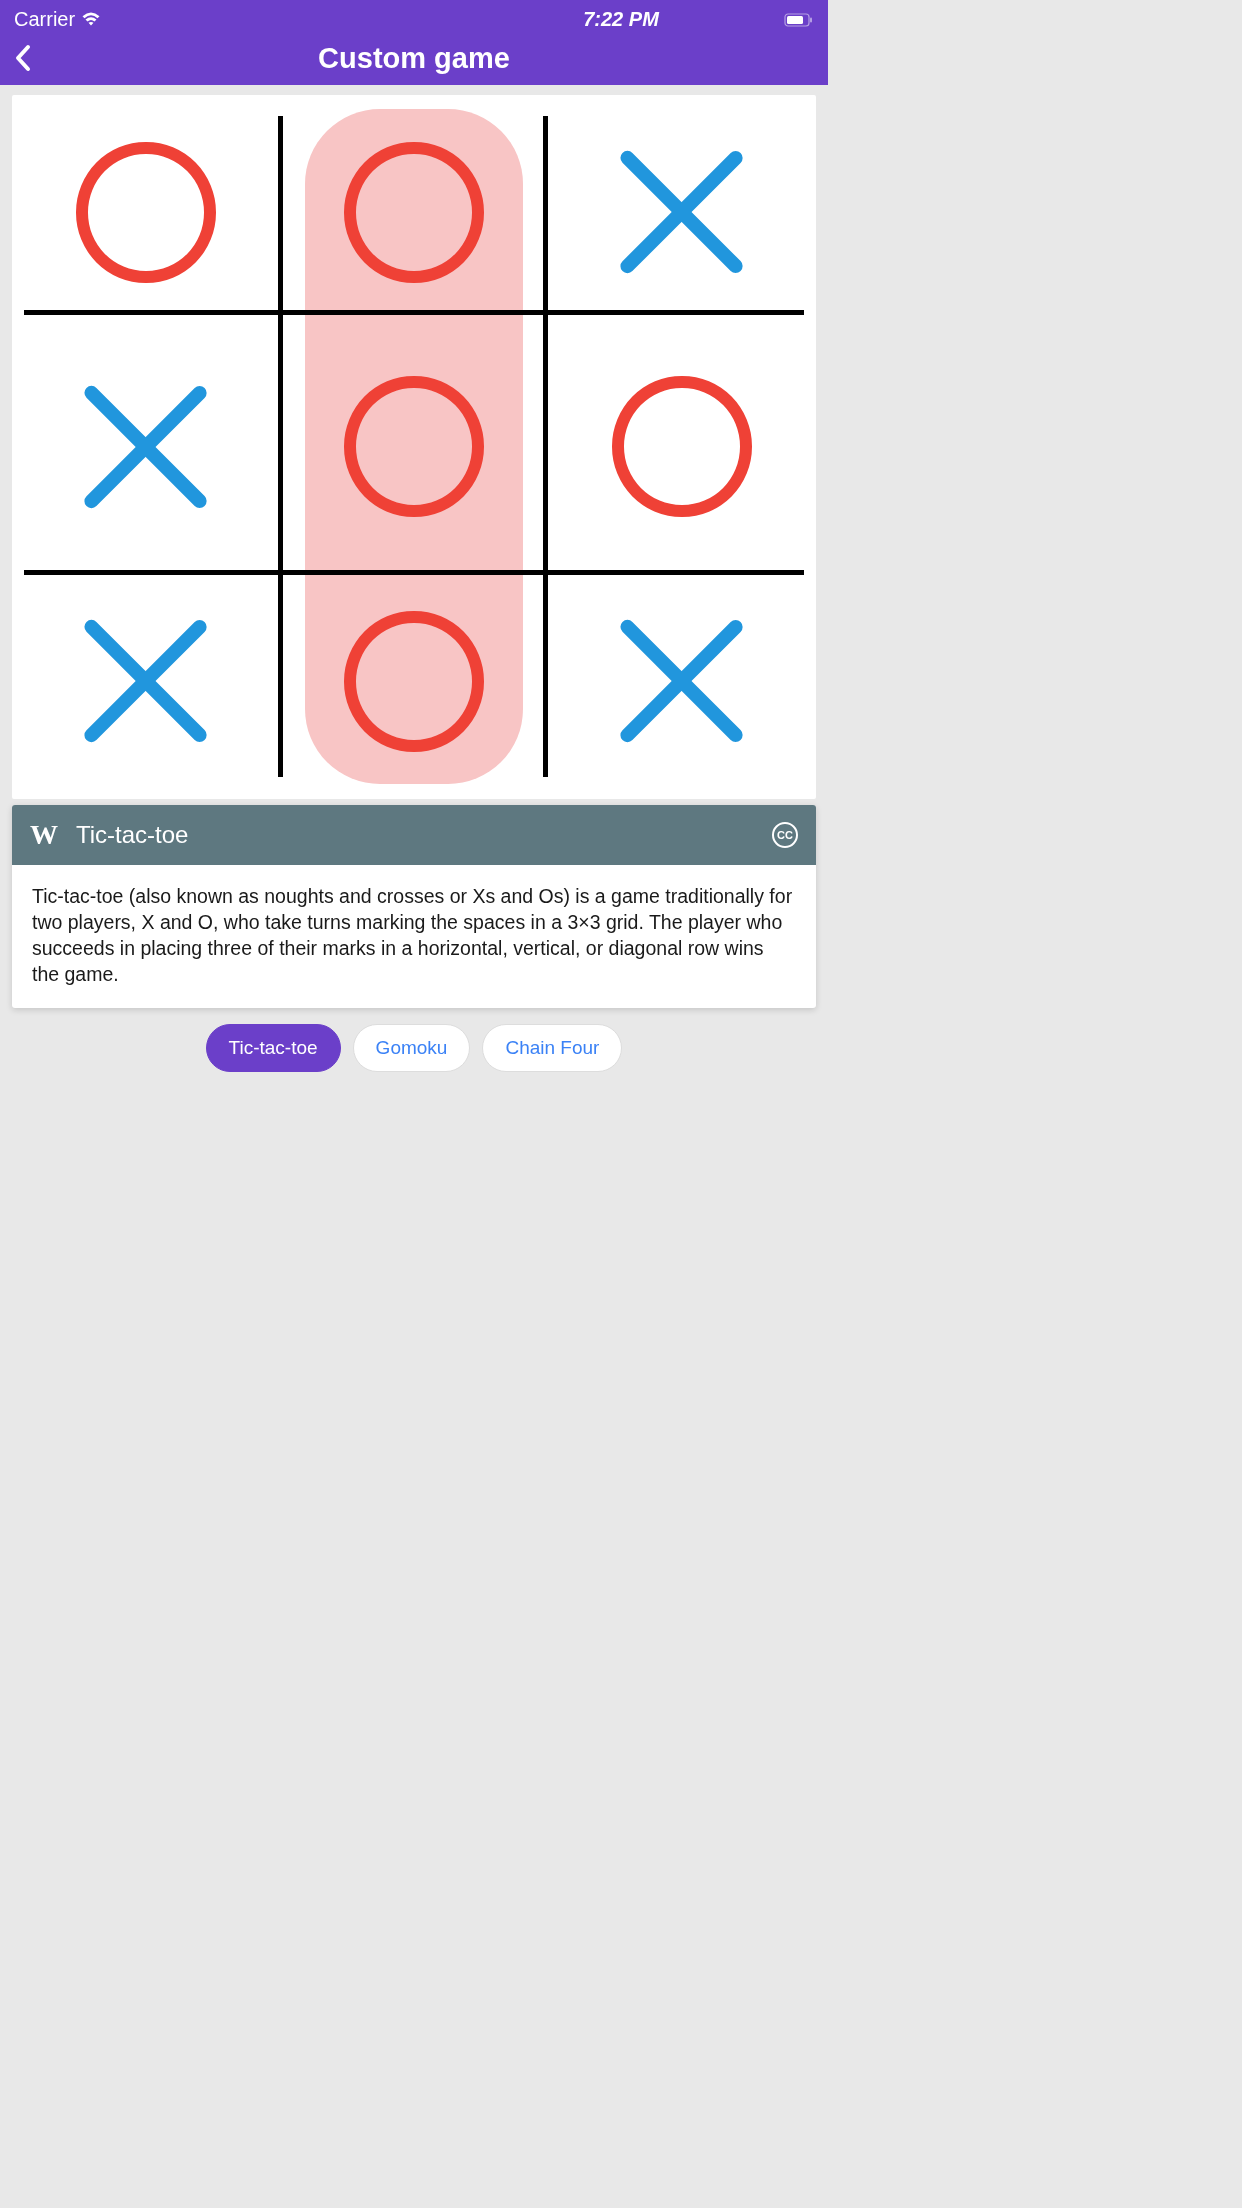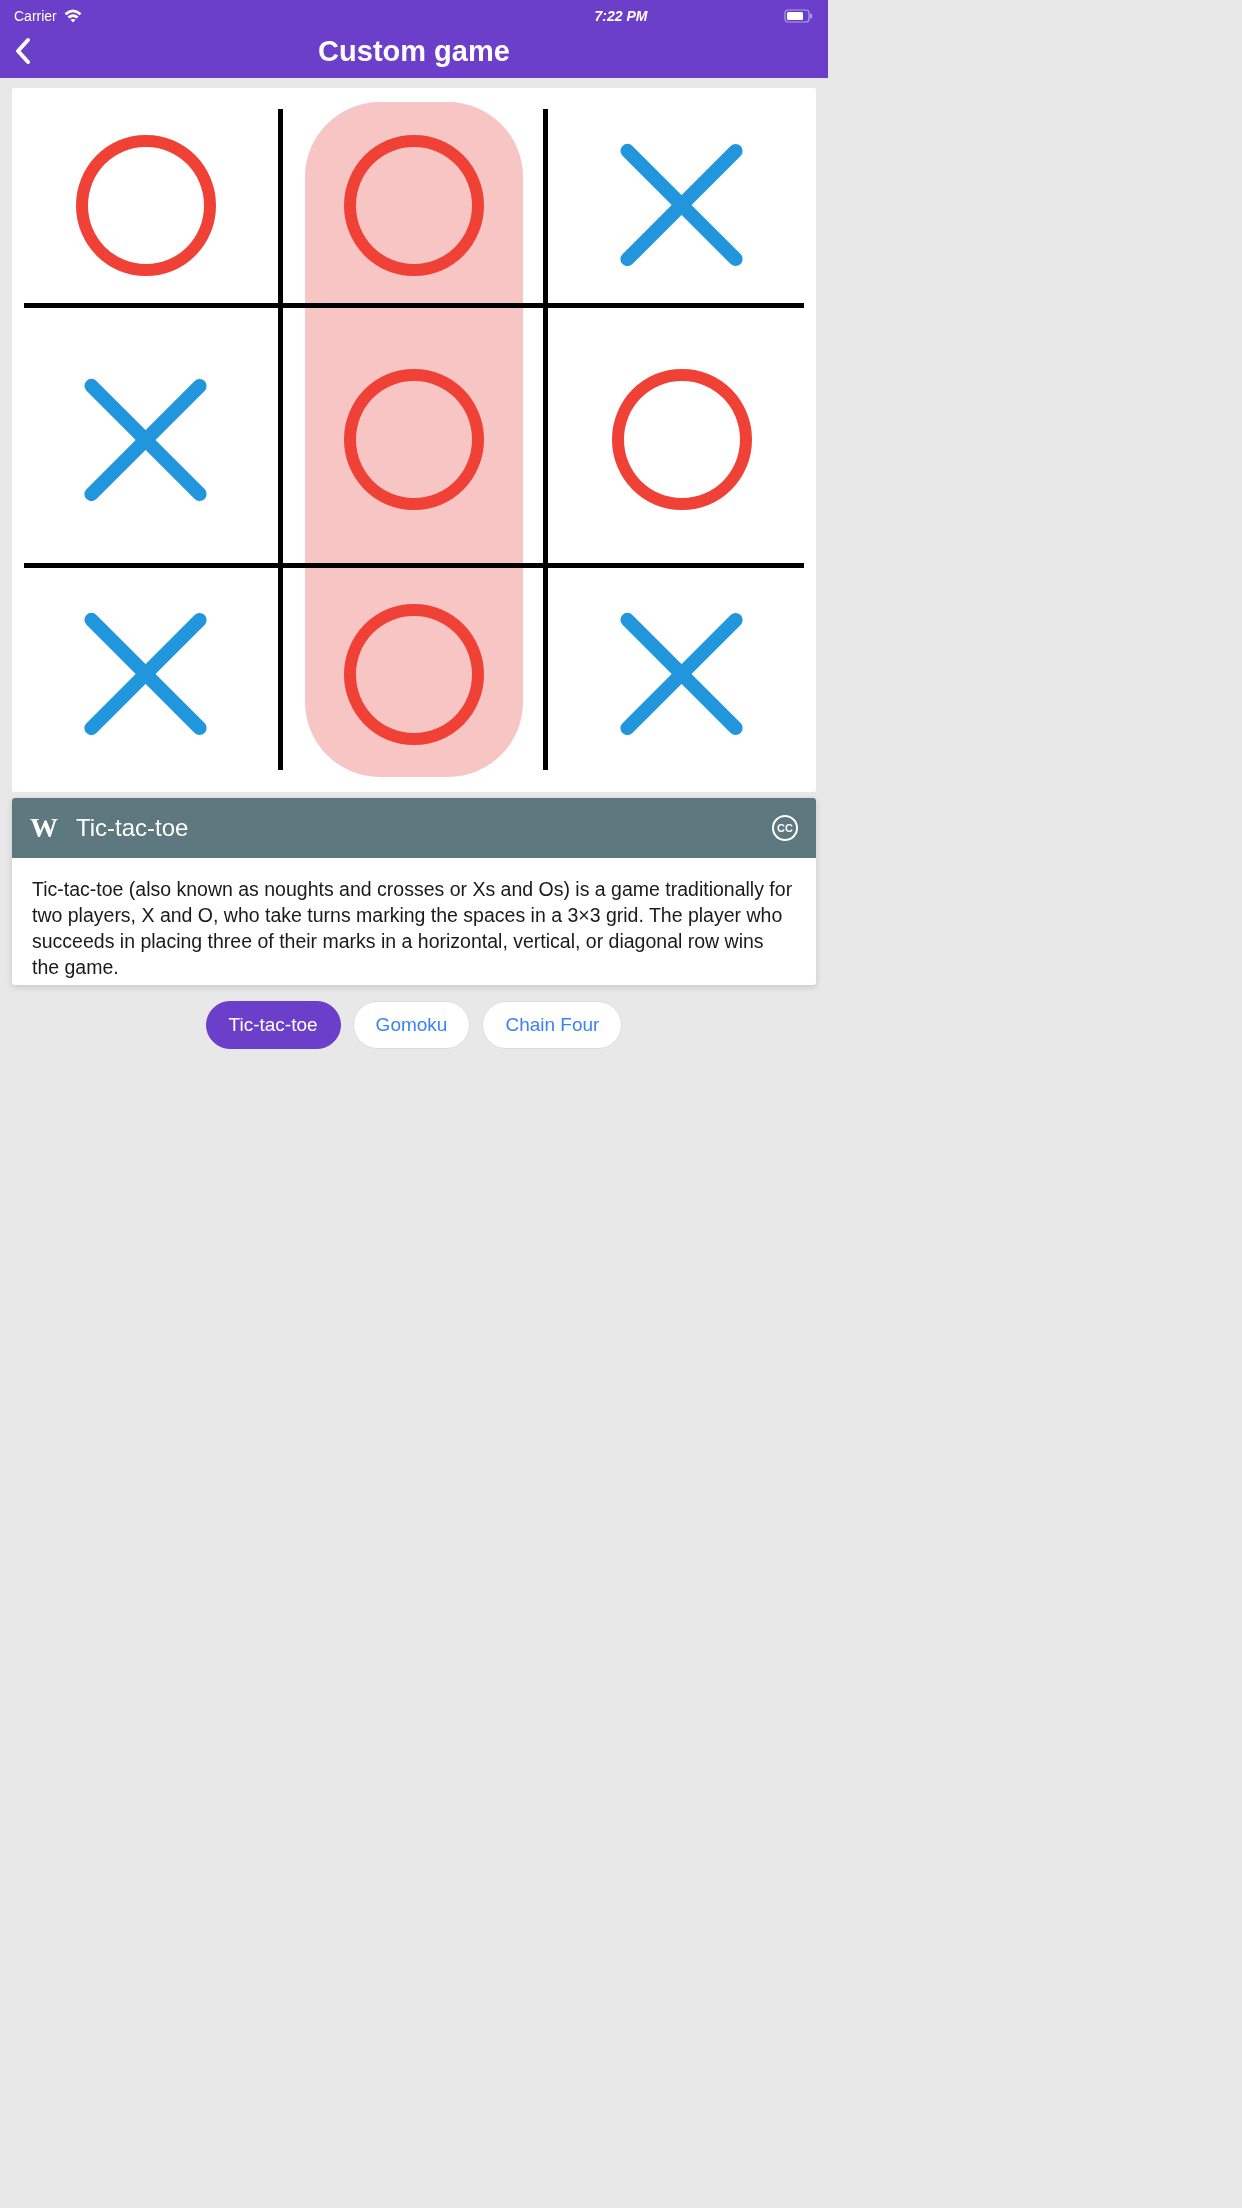--- a/index.html
+++ b/index.html
@@ -10,21 +10,21 @@
       background: #e8e8e8;
       overflow: hidden;
     }
     .status-bar {
       background: #6b3fc9;
       color: white;
       display: flex;
       align-items: center;
       justify-content: space-between;
       padding: 8px 14px 4px;
-      font-size: 14px;
+      font-size: 20px;
       font-weight: 500;
     }
     .status-left { display: flex; align-items: center; gap: 6px; }
     .status-center { font-weight: 600; position: absolute; left: 50%; transform: translateX(-50%); font-style: italic; }
     .nav-bar {
       background: #6b3fc9;
       color: white;
       display: flex;
       align-items: center;
       padding: 8px 14px 12px;
@@ -120,21 +120,21 @@
       width: 26px;
       height: 26px;
       border: 2px solid white;
       border-radius: 50%;
       display: flex;
       align-items: center;
       justify-content: center;
       font-size: 11px;
       font-weight: bold;
     }
-    .info-body { padding: 18px 20px 4px; }
+    .info-body { padding: 18px 20px 20px; }
     .info-text { font-size: 19.5px; line-height: 1.35; color: #1a1a1a; }
     .variant-grid {
       margin-top: 16px;
       display: grid;
       grid-template-columns: repeat(3, 1fr);
       grid-template-rows: repeat(2, 1fr);
       gap: 10px;
     }
     .variant-btn {
       border: 1px solid #ccc;

